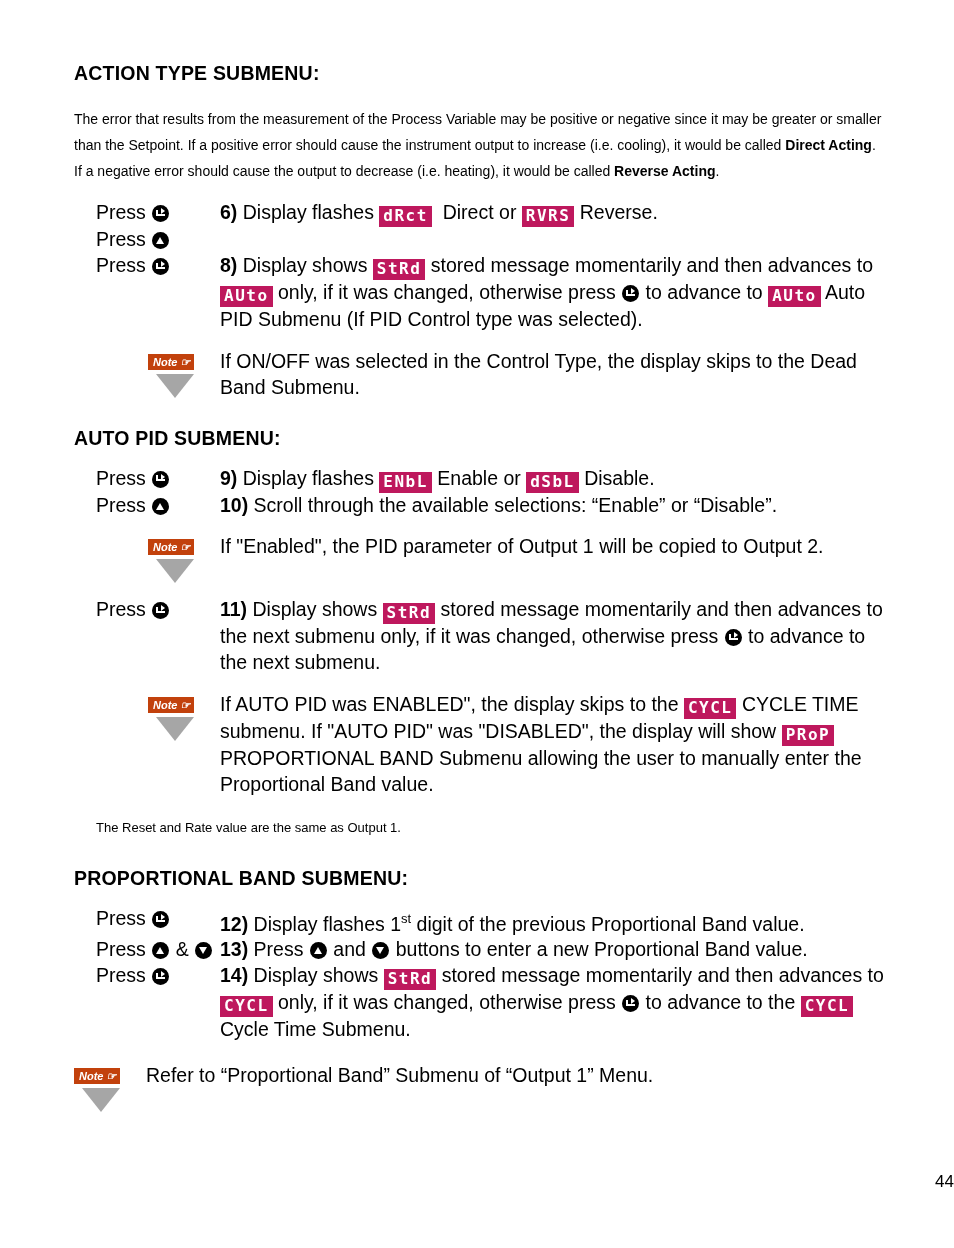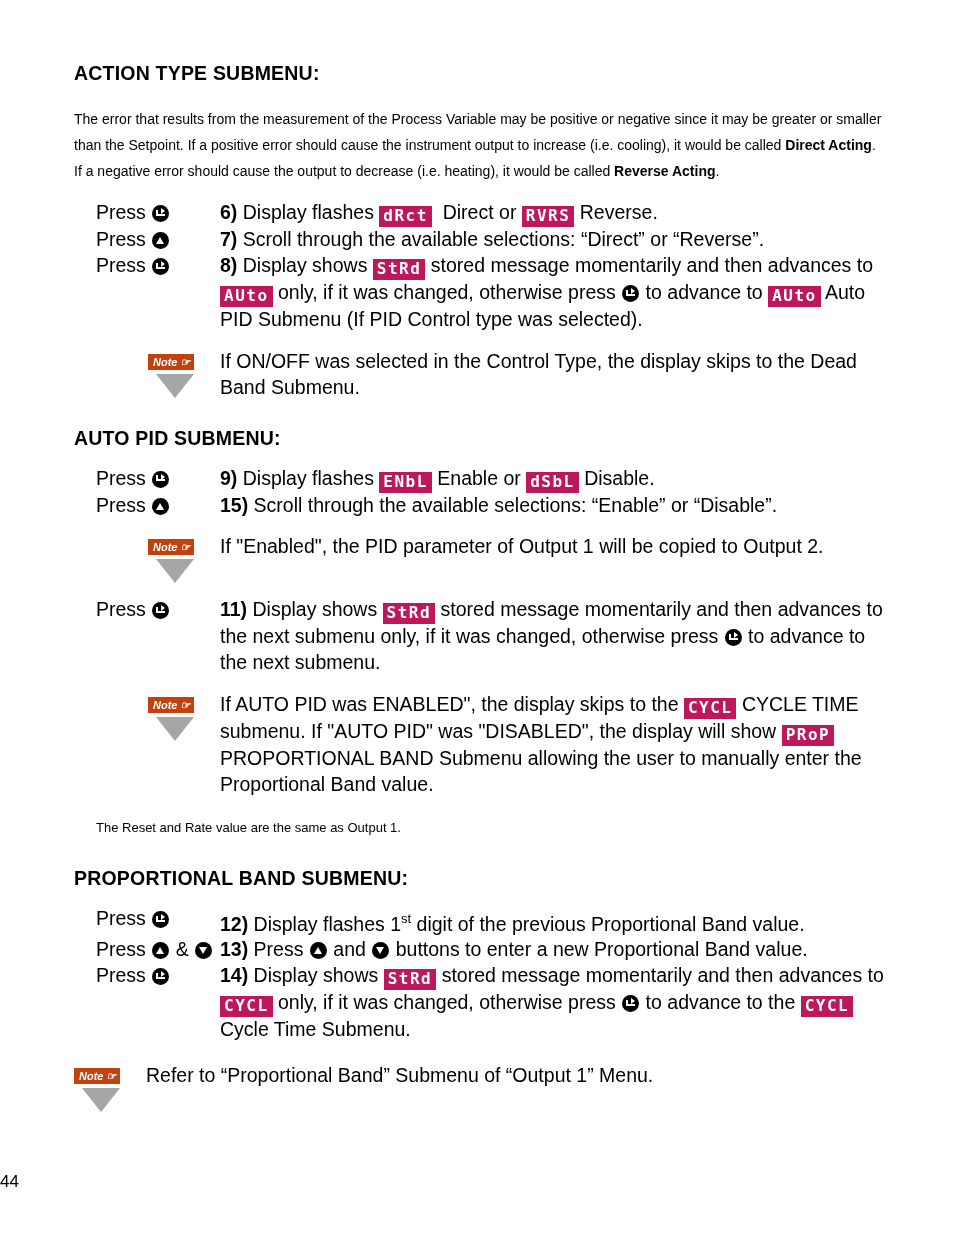--- a/index.html
+++ b/index.html
@@ -201,21 +201,21 @@
     width: 72px;
     flex: 0 0 72px;
     padding-left: 0px;
   }
 
   .page-number {
     position: absolute;
     left: 0;
     right: 0;
     top: 1172px;
-    text-align: left;
+    text-align: right;
     font-size: 17px;
   }
 </style>
 </head>
 <body>
 
 <div class="page">
   <div class="content">
 
     <h2 class="section-head">ACTION TYPE SUBMENU:</h2>
@@ -224,21 +224,20 @@
 
     <div class="steps">
 
       <div class="step-row">
         <div class="press-col"><span>Press</span> <span class="btn enter"></span></div>
         <div class="text-col"><span class="b">6)</span> <span>Display flashes</span> <span class="led">dRct</span>&nbsp; <span>Direct or</span> <span class="led">RVRS</span> <span>Reverse.</span></div>
       </div>
 
       <div class="step-row">
         <div class="press-col"><span>Press</span> <span class="btn up"></span></div>
-        <div class="text-col"><span class="b">7)</span> <span>Scroll through the available selections: “Direct” or “Reverse”.</span></div>
       </div>
 
       <div class="step-row">
         <div class="press-col"><span>Press</span> <span class="btn enter"></span></div>
         <div class="text-col"><span class="b">8)</span> <span>Display shows</span> <span class="led">StRd</span> <span>stored message momentarily and then advances to</span> <span class="led">AUto</span> <span>only, if it was changed, otherwise press</span> <span class="btn enter"></span> <span>to advance to</span> <span class="led">AUto</span> <span>Auto PID Submenu (If PID Control type was selected).</span></div>
       </div>
 
       <div class="small-gap"></div>
 
       <div class="note-block">
@@ -258,21 +257,21 @@
 
     <div class="steps">
 
       <div class="step-row">
         <div class="press-col"><span>Press</span> <span class="btn enter"></span></div>
         <div class="text-col"><span class="b">9)</span> <span>Display flashes</span> <span class="led">ENbL</span> <span>Enable or</span> <span class="led">dSbL</span> <span>Disable.</span></div>
       </div>
 
       <div class="step-row">
         <div class="press-col"><span>Press</span> <span class="btn up"></span></div>
-        <div class="text-col"><span class="b">15)</span> <span>Scroll through the available selections: “Enable” or “Disable”.</span></div>
+        <div class="text-col"><span class="b">10)</span> <span>Scroll through the available selections: “Enable” or “Disable”.</span></div>
       </div>
 
       <div class="small-gap"></div>
 
       <div class="note-block">
         <div class="note-marker-col">
           <div class="note-marker">
             <span class="note-tag"><span>Note</span>&nbsp;☞</span>
             <div class="note-tri"></div>
           </div>

